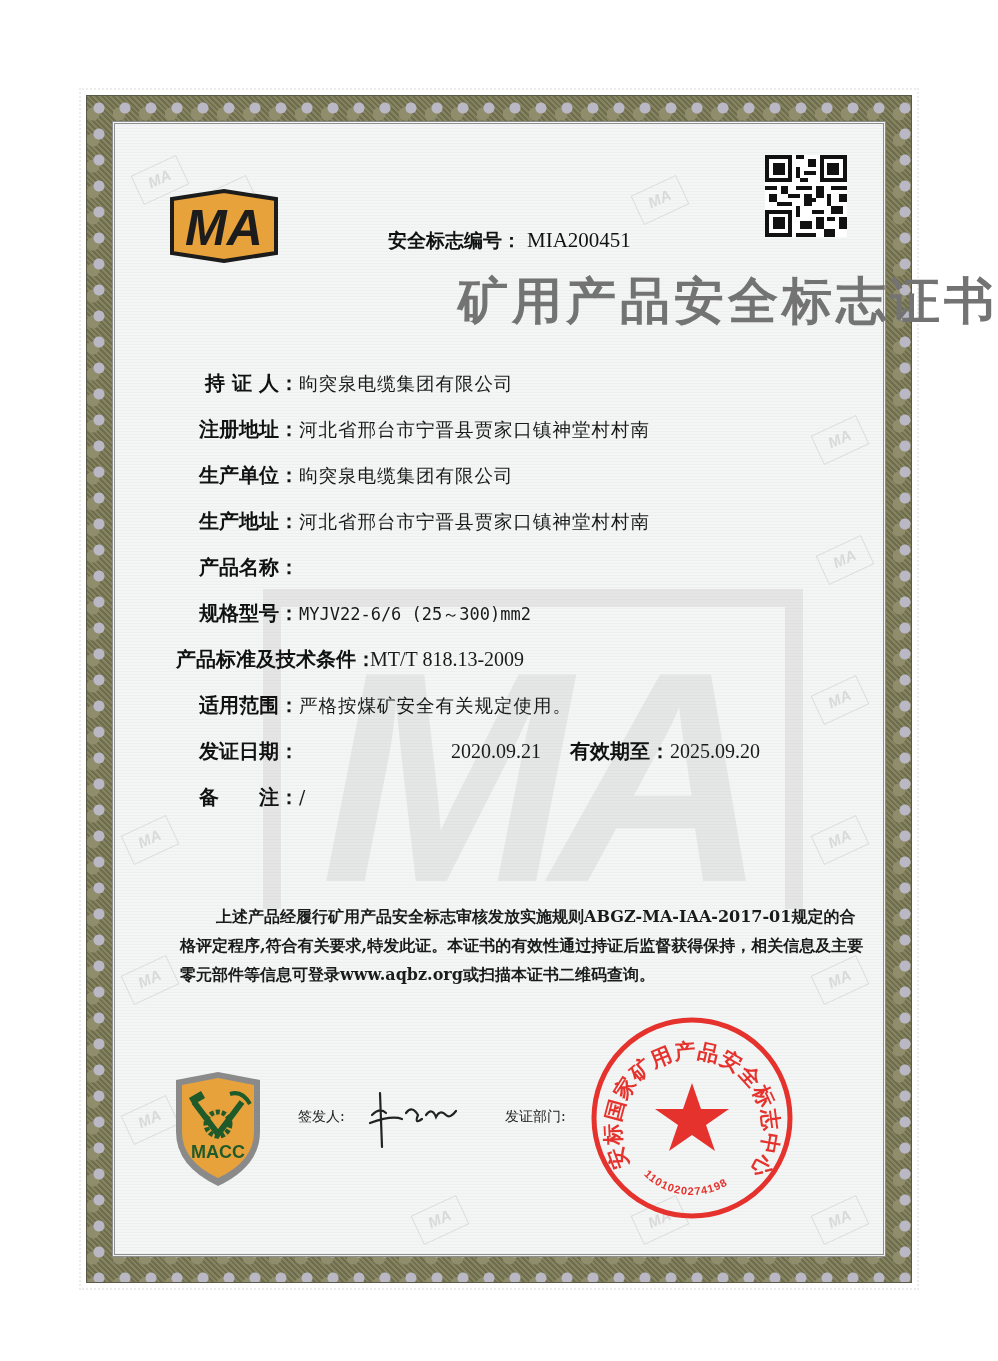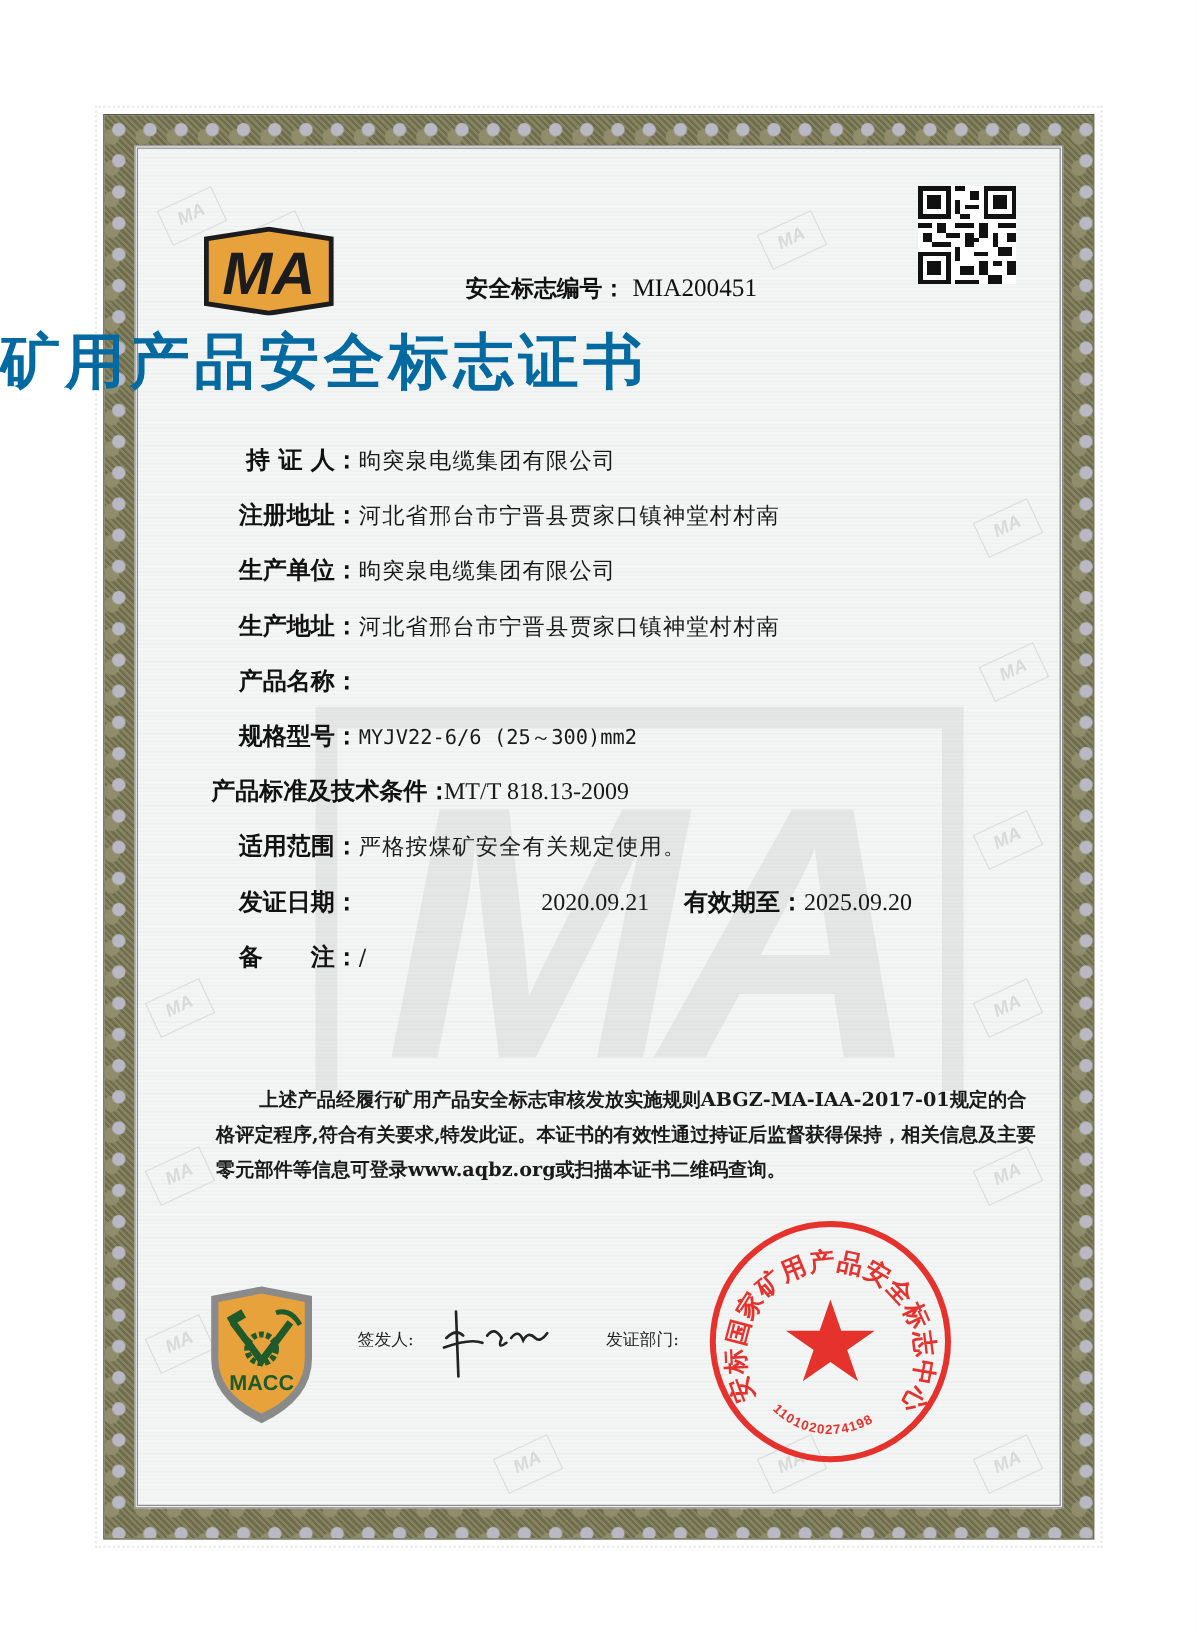--- a/index.html
+++ b/index.html
@@ -42,22 +42,22 @@
   }
   .ma-logo {
     position: absolute; left: 168px; top: 189px; width: 112px; height: 74px;
   }
   .qr { position: absolute; left: 765px; top: 155px; width: 82px; height: 82px; }
   .serial {
     position: absolute; left: 388px; top: 186px; font-size: 19px; font-weight: bold; color: #111; margin-top: 42px;
   }
   .serial .num { font-family: "Liberation Serif", serif; font-weight: normal; font-size: 21px; margin-left: 6px; }
   .title {
-    position: absolute; left: 0; right: 0; top: 268px; text-align: left;
-    font-family: "DejaVu Serif", serif; font-weight: bold; font-size: 50px; letter-spacing: 4px; color: #0369a1;
+    position: absolute; left: 0; right: 0; top: 268px; text-align: right;
+    font-family: "DejaVu Serif", serif; font-weight: bold; font-size: 50px; letter-spacing: 4px; color: #737373;
   }
   .row { position: absolute; left: 176px; font-size: 20px; display: flex; align-items: baseline; white-space: nowrap; text-align: right; }
   .row .label { font-weight: bold; color: #111; }
   .row .val { font-family: "DejaVu Serif", serif; color: #1a1a1a; font-size: 18.5px; letter-spacing: 1px; }
   .row .val.serif { font-family: "Liberation Serif", serif; font-size: 20px; letter-spacing: 0; }
   .row .val.mono { font-family: "DejaVu Sans Mono", monospace; font-size: 17px; letter-spacing: 0; }
   .para {
     position: absolute; left: 180px; width: 690px; font-family: "DejaVu Serif", serif; font-weight: bold;
     font-size: 16px; line-height: 29px; color: #1a1a1a; text-indent: 36px; top: 902px;
   }

